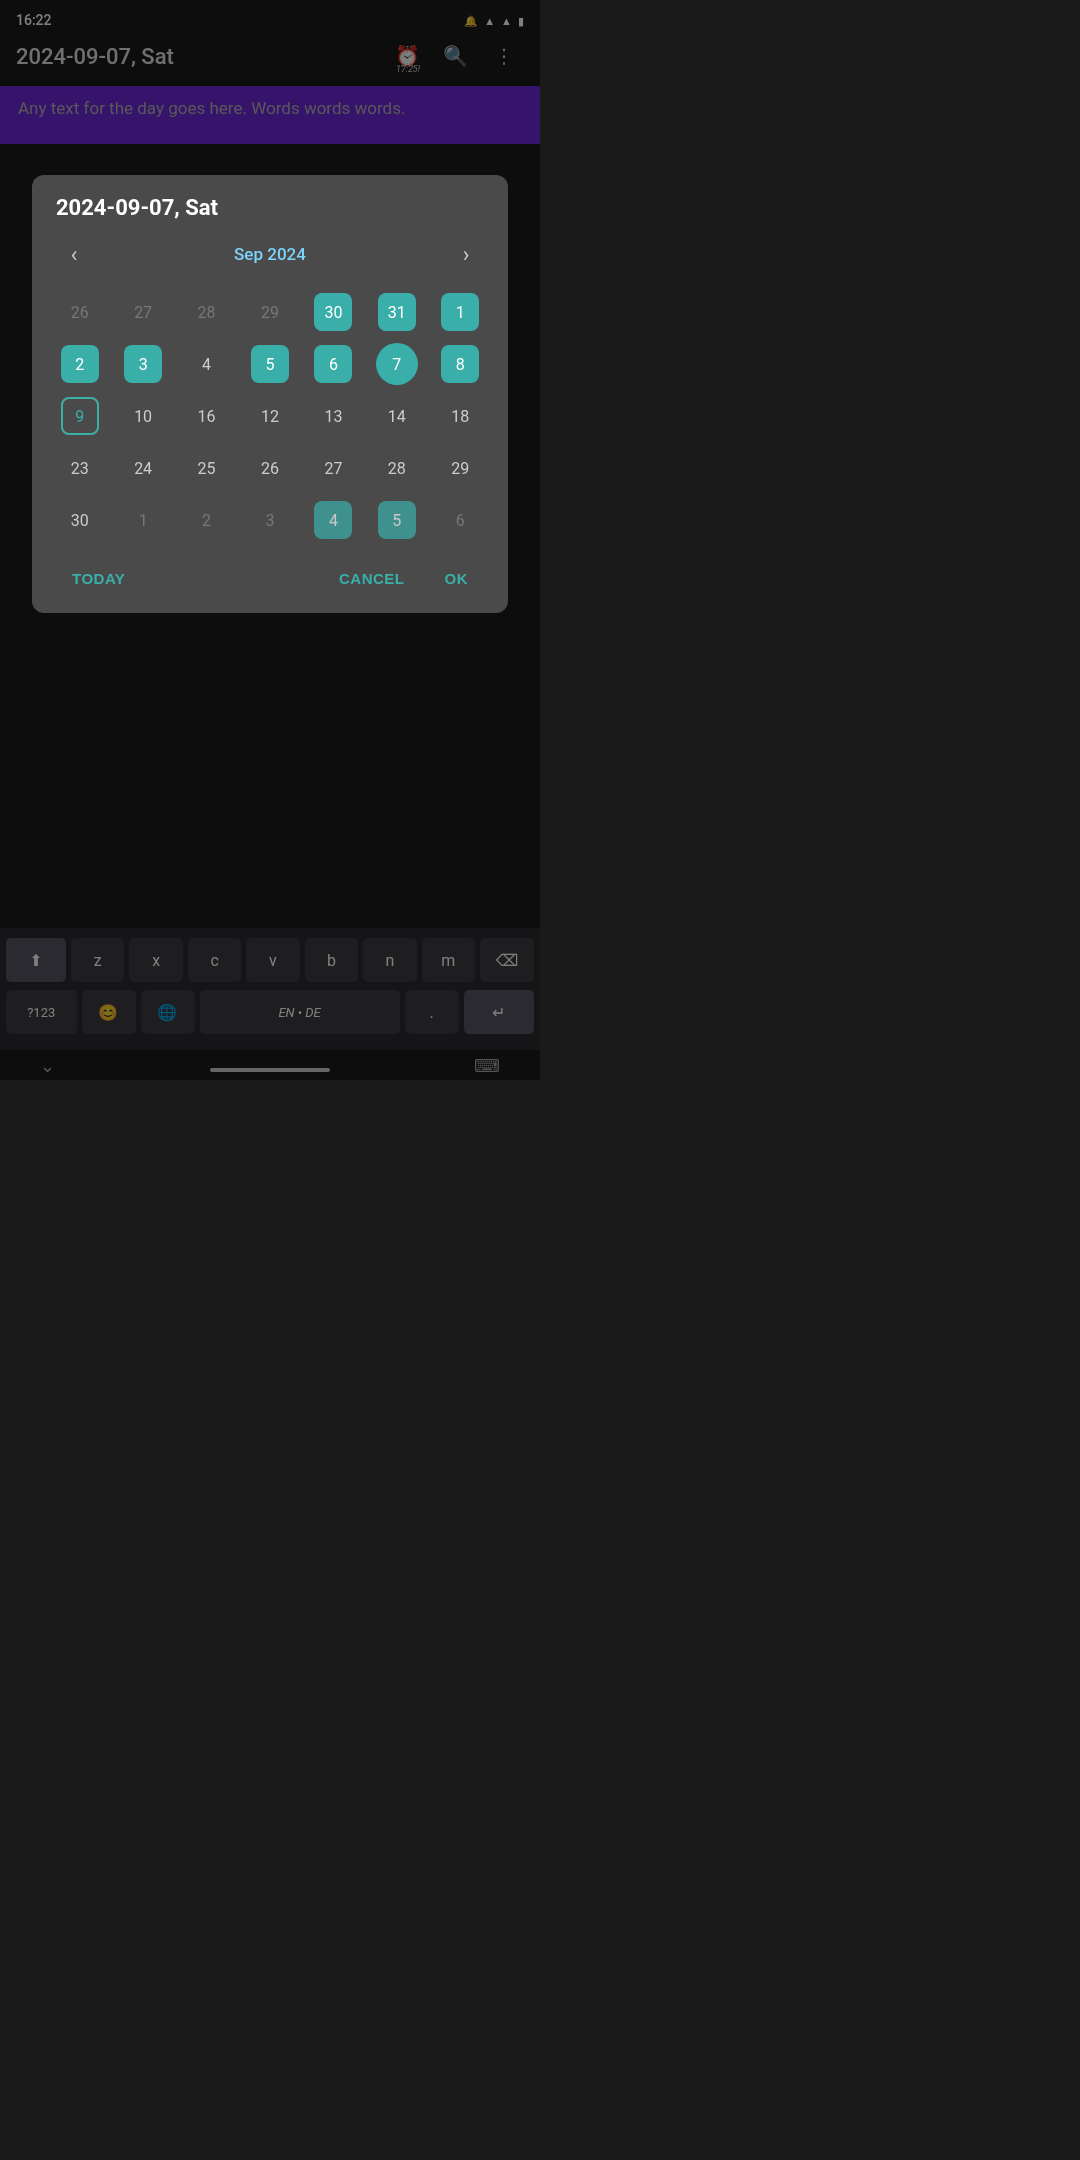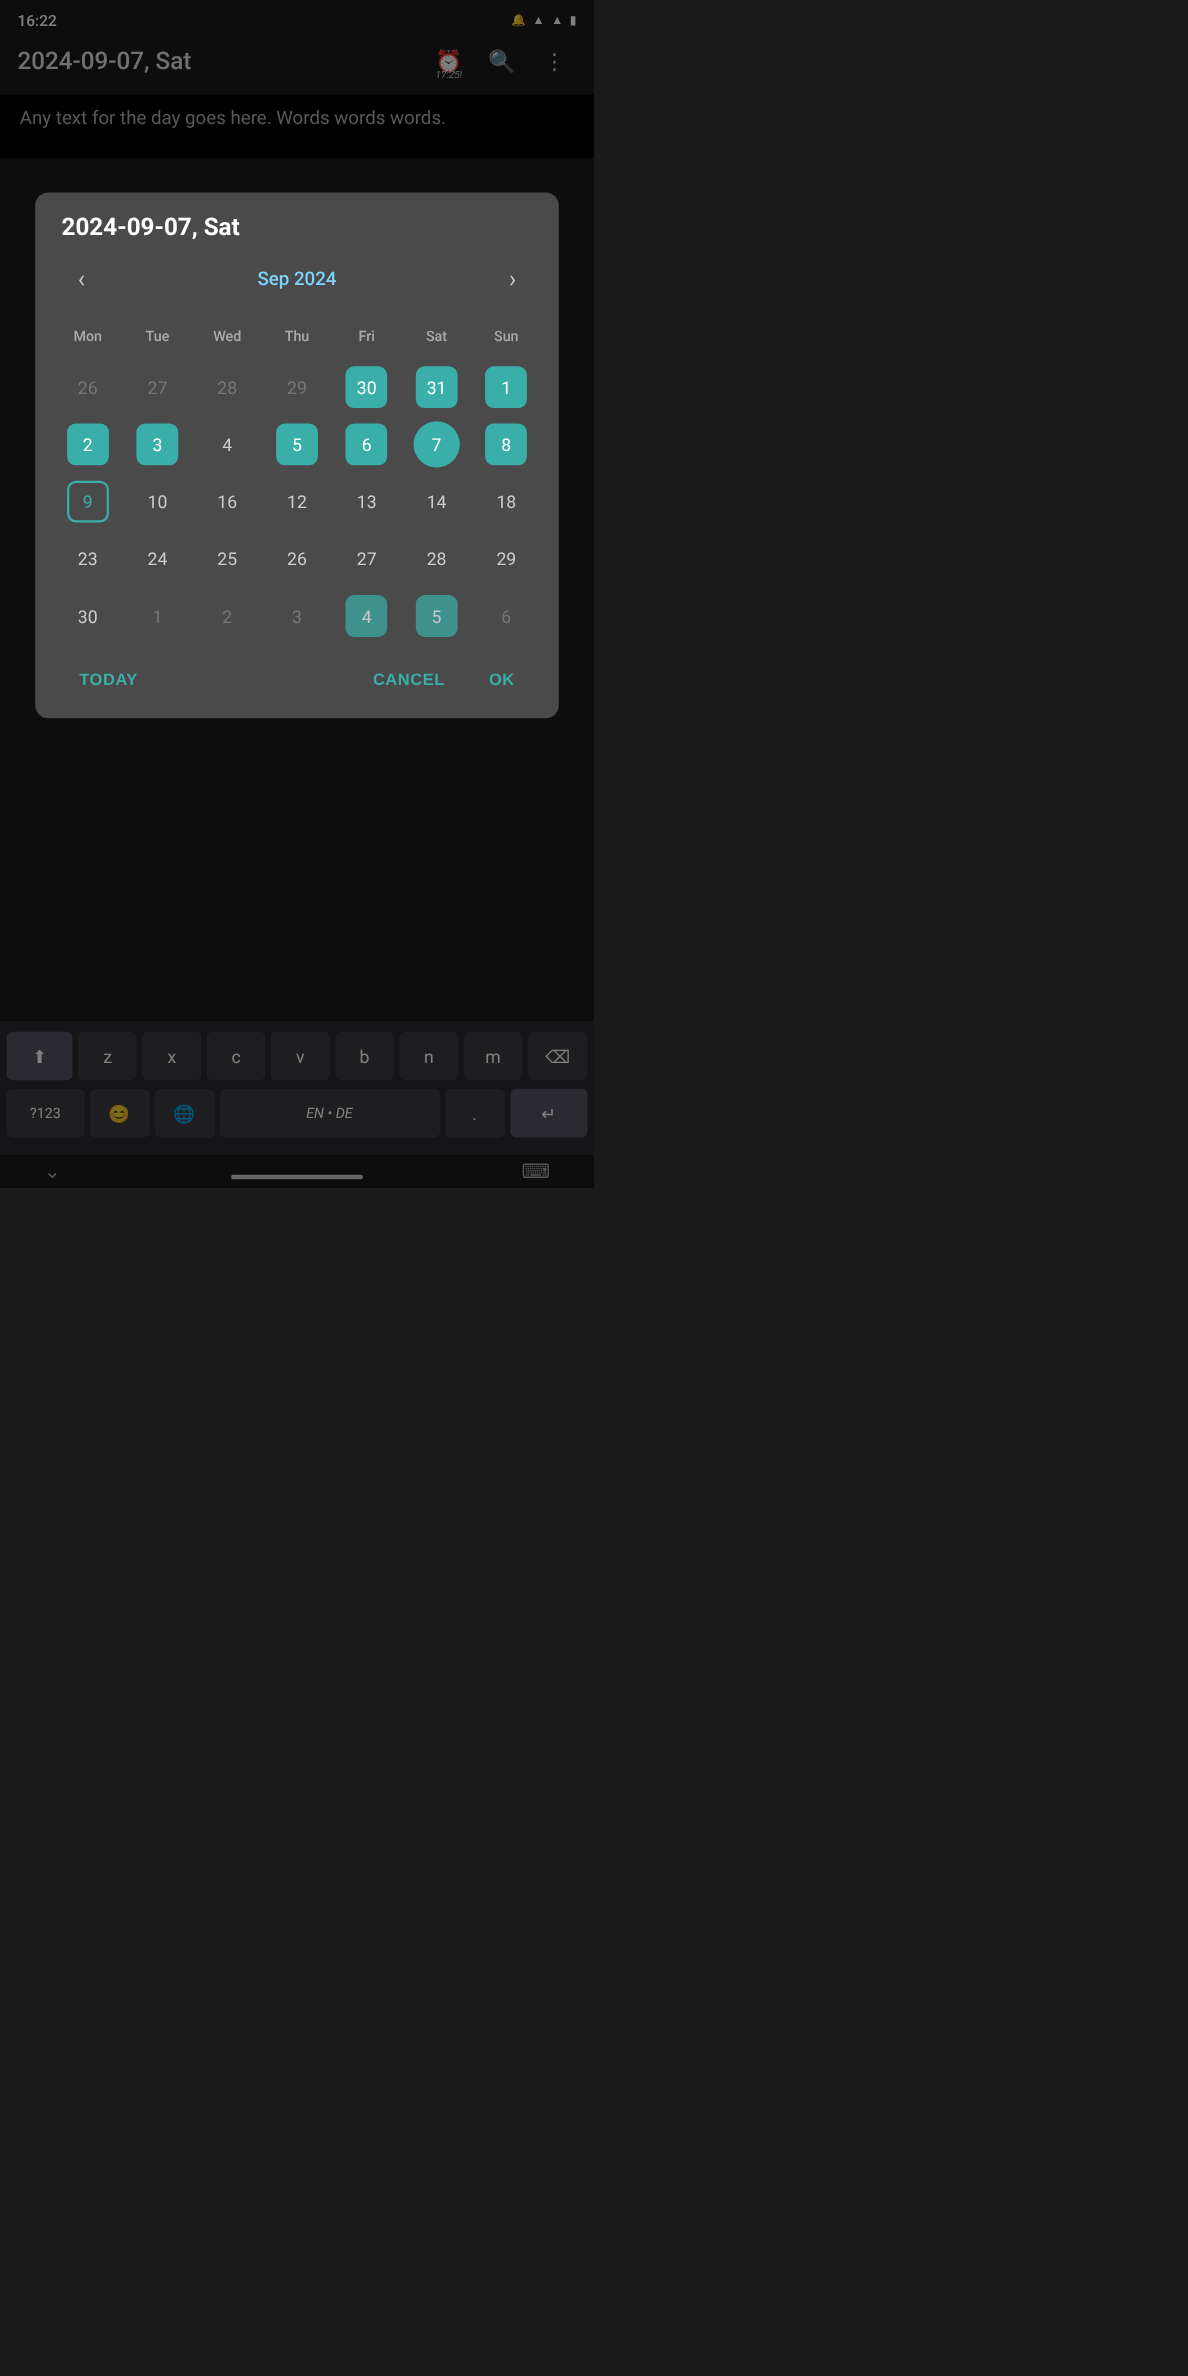--- a/index.html
+++ b/index.html
@@ -12,23 +12,23 @@
       font-family: 'Roboto', Arial, sans-serif;
       overflow: hidden;
       position: relative;
     }
 
     
     .status-bar {
       height: 28px;
       background: #1a1a1a;
       display: flex;
-      align-items: flex-start;
+      align-items: flex-end;
       justify-content: space-between;
-      padding: 12px 16px;
+      padding: 0 16px;
     }
     .status-time {
       color: #fff;
       font-size: 14px;
       font-weight: 500;
     }
     .status-icons {
       display: flex;
       align-items: center;
       gap: 6px;
@@ -69,21 +69,21 @@
     .header-icon-btn .icon-label {
       font-size: 9px;
       position: absolute;
       bottom: 2px;
       color: #ccc;
       font-style: italic;
     }
 
     
     .main-content {
-      background: #000000;
+      background: #6d28d9;
       padding: 10px 18px;
     }
     .main-content p {
       color: #b0b0b0;
       font-size: 17px;
       line-height: 1.5;
       margin-bottom: 12px;
     }
 
     
@@ -337,29 +337,20 @@
   <div class="dialog-title">2024-09-07, Sat</div>
 
   <div class="month-nav">
     <div class="month-nav-arrow">‹</div>
     <span class="month-nav-label">Sep 2024</span>
     <div class="month-nav-arrow">›</div>
   </div>
 
   <div class="calendar-grid">
 
-    <div class="cal-row">
-      <div class="cal-cell header">Mon</div>
-      <div class="cal-cell header">Tue</div>
-      <div class="cal-cell header">Wed</div>
-      <div class="cal-cell header">Thu</div>
-      <div class="cal-cell header">Fri</div>
-      <div class="cal-cell header">Sat</div>
-      <div class="cal-cell header">Sun</div>
-    </div>
   <div class="cal-row">
         <div class="cal-cell other-month">
           <span class="day-num">26</span>
         </div>
         <div class="cal-cell other-month">
           <span class="day-num">27</span>
         </div>
         <div class="cal-cell other-month">
           <span class="day-num">28</span>
         </div>

